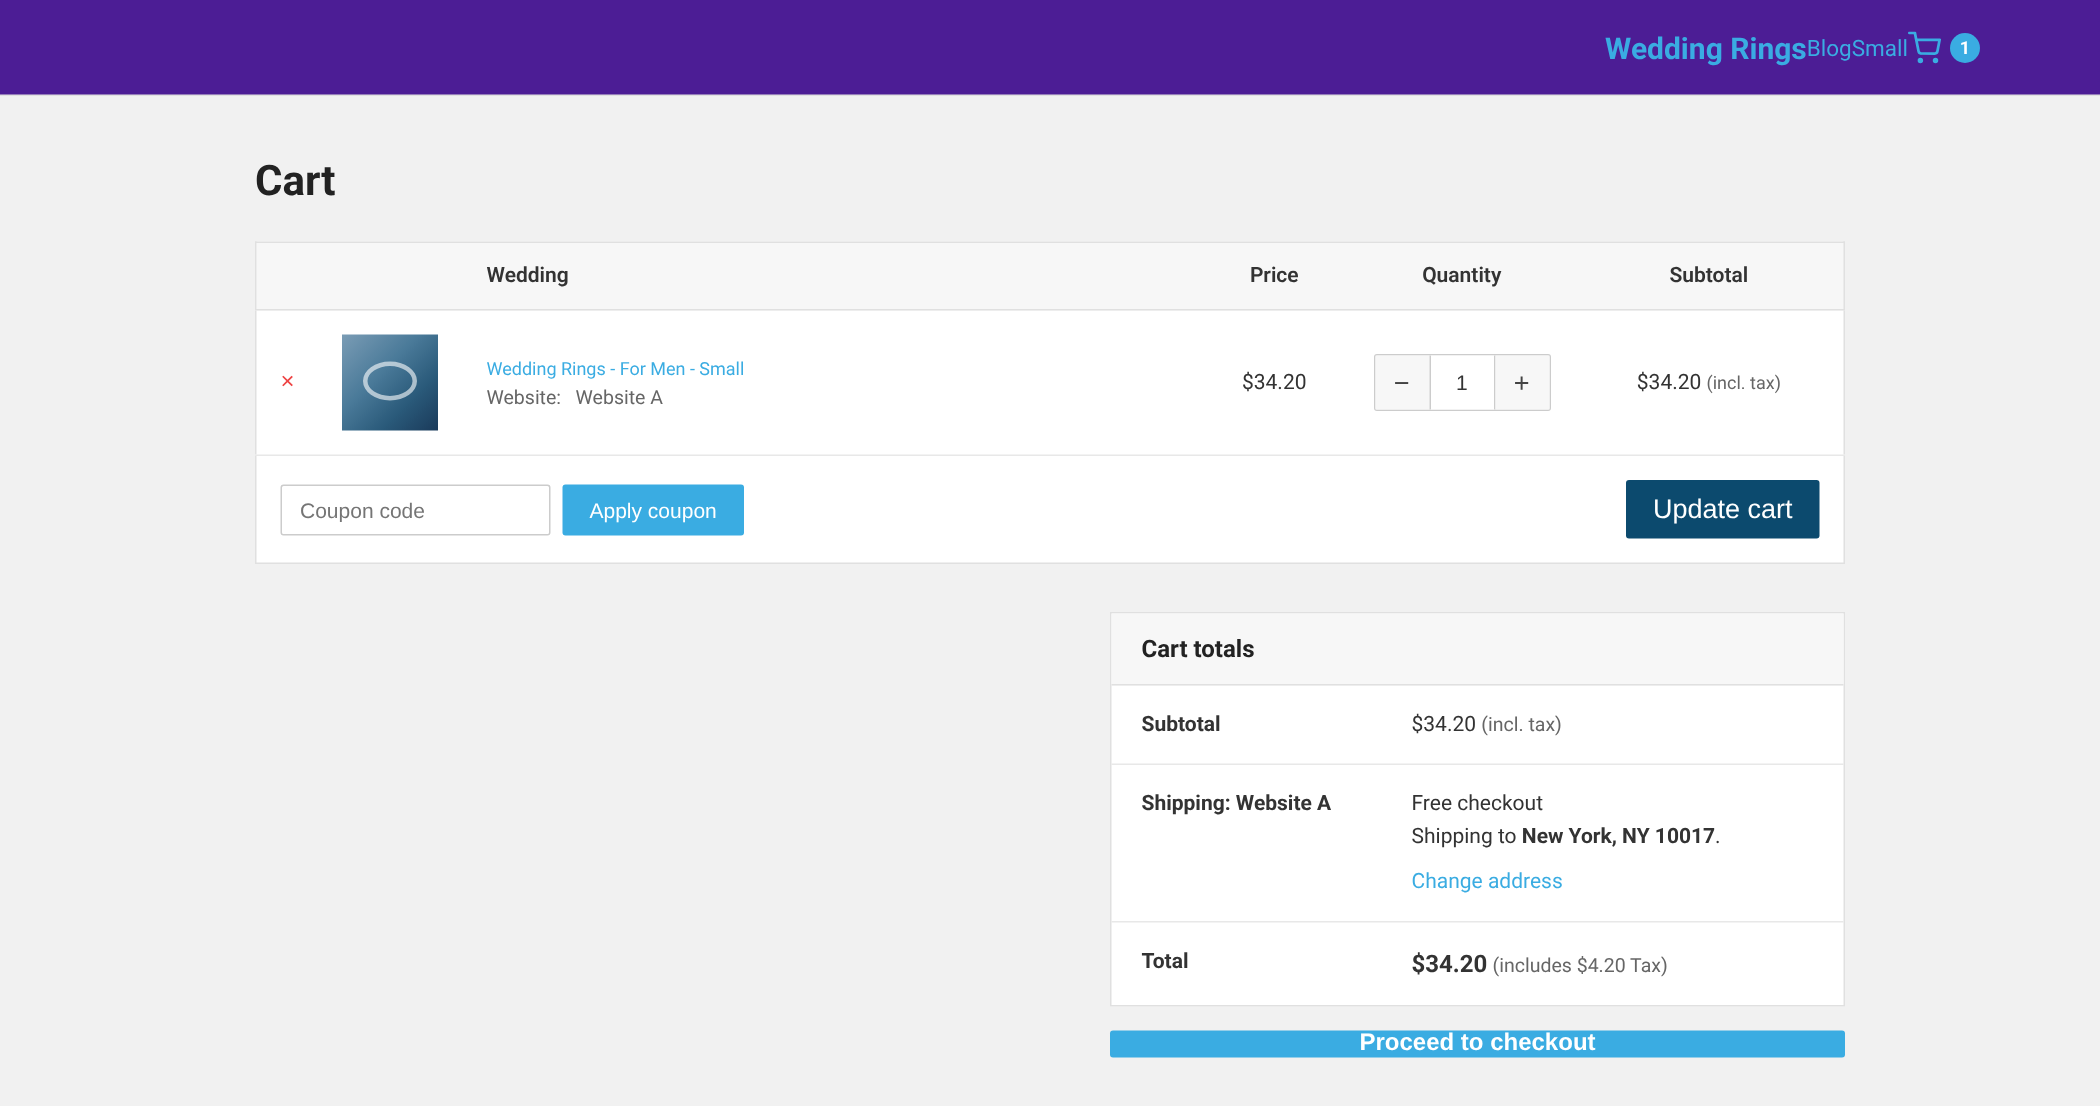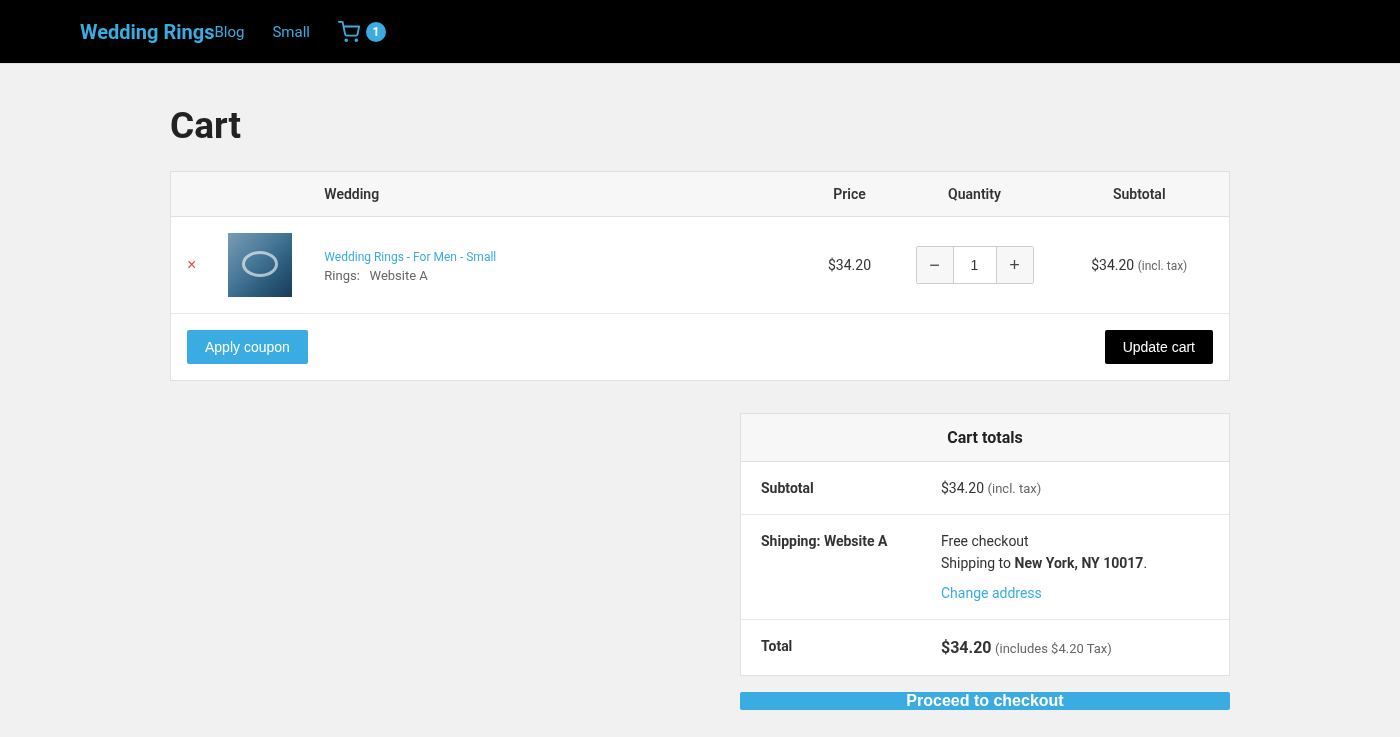--- a/index.html
+++ b/index.html
@@ -4,38 +4,37 @@
   <style>
     * { box-sizing: border-box; margin: 0; padding: 0; }
     body {
       font-family: -apple-system, BlinkMacSystemFont, "Segoe UI", Roboto, sans-serif;
       background: #f1f1f1;
       color: #333;
       font-size: 14px;
     }
     
     .header {
-      background: #000000;
+      background: #4c1d95;
       border-bottom: 1px solid #e0e0e0;
       padding: 0 80px;
       height: 64px;
       display: flex;
       align-items: center;
-      justify-content: flex-start;
+      justify-content: flex-end;
     }
     .header-logo {
       font-size: 20px;
       font-weight: 700;
       color: #3aace2;
       text-decoration: none;
     }
     .header-nav {
       display: flex;
       align-items: center;
-      gap: 28px;
     }
     .header-nav a {
       color: #3aace2;
       text-decoration: none;
       font-size: 15px;
     }
     .cart-icon-wrapper {
       display: flex;
       align-items: center;
       gap: 6px;
@@ -58,21 +57,21 @@
       font-size: 12px;
       font-weight: 700;
     }
     
     .main {
       max-width: 1100px;
       margin: 0 auto;
       padding: 40px 20px 60px;
     }
     .page-title {
-      font-size: 37px;
+      font-size: 28px;
       font-weight: 700;
       color: #222;
       margin-bottom: 24px;
     }
     
     .cart-table {
       background: #fff;
       border: 1px solid #e0e0e0;
       border-radius: 2px;
       width: 100%;
@@ -227,26 +226,26 @@
       background: #3aace2;
       color: #fff;
       border: none;
       border-radius: 2px;
       padding: 9px 18px;
       font-size: 14px;
       cursor: pointer;
       font-weight: 500;
     }
     .update-cart-btn {
-      background: #000000;
+      background: #0c4a6e;
       color: #fff;
       border: none;
       border-radius: 2px;
       padding: 9px 18px;
-      font-size: 14px;
+      font-size: 18px;
       cursor: pointer;
       font-weight: 500;
     }
     
     .cart-totals-wrapper {
       display: flex;
       justify-content: flex-end;
       margin-top: 32px;
     }
     .cart-totals {
@@ -254,21 +253,20 @@
       background: #fff;
       border: 1px solid #e0e0e0;
     }
     .cart-totals-header {
       background: #f7f7f7;
       padding: 14px 20px;
       font-size: 16px;
       font-weight: 700;
       color: #222;
       border-bottom: 1px solid #e0e0e0;
-      text-align: center;
     }
     .cart-totals-body {
       padding: 0;
     }
     .totals-row {
       display: flex;
       align-items: flex-start;
       padding: 18px 20px;
       border-bottom: 1px solid #e8e8e8;
     }
@@ -376,21 +374,21 @@
       <tr>
         <td class="col-remove">
           <button class="remove-btn">×</button>
         </td>
         <td class="col-image">
           <div class="product-img-placeholder"></div>
         </td>
         <td>
           <a href="#" class="product-link">Wedding Rings - For Men - Small</a>
           <div class="product-vendor">
-            <span>Rings:</span>
+            <span>Website:</span>
             &nbsp;
             <span>Website A</span>
           </div>
         </td>
         <td class="col-price">
           <span>$34.20</span>
         </td>
         <td class="col-quantity">
           <div class="quantity-control">
             <button class="qty-btn">−</button>
@@ -401,20 +399,21 @@
         <td class="col-subtotal">
           <span class="subtotal-text">$34.20</span>
           <span class="subtotal-tax">(incl. tax)</span>
         </td>
       </tr>
     </tbody>
   </table>
 
   <div class="cart-actions">
     <div class="coupon-area">
+      <input class="coupon-input" type="text" placeholder="Coupon code" style="">
       <button class="apply-coupon-btn">Apply coupon</button>
     </div>
     <button class="update-cart-btn">Update cart</button>
   </div>
 
   <div class="cart-totals-wrapper">
     <div>
       <div class="cart-totals">
         <div class="cart-totals-header">Cart totals</div>
         <div class="cart-totals-body">

